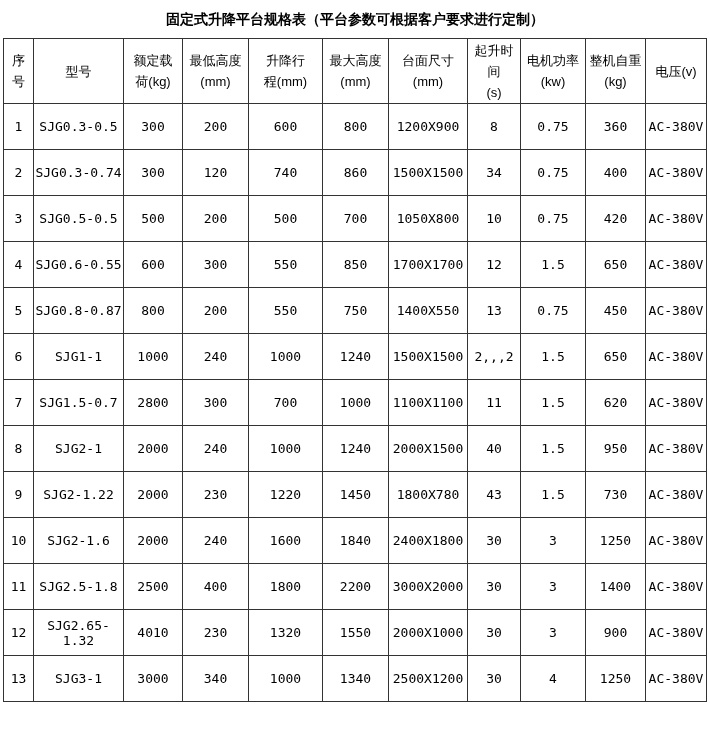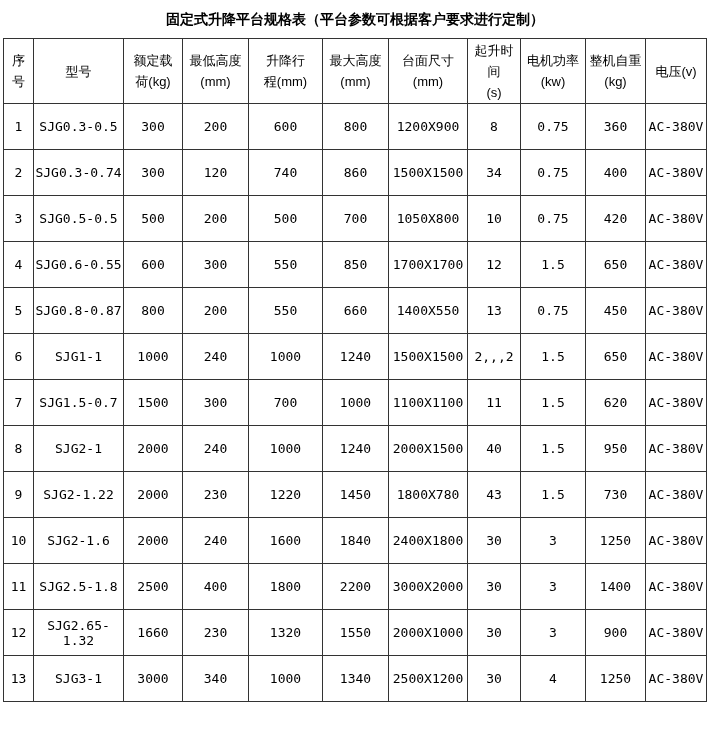--- a/index.html
+++ b/index.html
@@ -154,21 +154,21 @@
           <td>1.5</td>
           <td>650</td>
           <td>AC-380V</td>
         </tr>
         <tr>
           <td>5</td>
           <td>SJG0.8-0.87</td>
           <td>800</td>
           <td>200</td>
           <td>550</td>
-          <td>660</td>
+          <td>750</td>
           <td>1400X550</td>
           <td>13</td>
           <td>0.75</td>
           <td>450</td>
           <td>AC-380V</td>
         </tr>
         <tr>
           <td>6</td>
           <td>SJG1-1</td>
           <td>1000</td>
@@ -177,21 +177,21 @@
           <td>1240</td>
           <td>1500X1500</td>
           <td>2,,,2</td>
           <td>1.5</td>
           <td>650</td>
           <td>AC-380V</td>
         </tr>
         <tr>
           <td>7</td>
           <td>SJG1.5-0.7</td>
-          <td>1500</td>
+          <td>2800</td>
           <td>300</td>
           <td>700</td>
           <td>1000</td>
           <td>1100X1100</td>
           <td>11</td>
           <td>1.5</td>
           <td>620</td>
           <td>AC-380V</td>
         </tr>
         <tr>
@@ -242,21 +242,21 @@
           <td>2200</td>
           <td>3000X2000</td>
           <td>30</td>
           <td>3</td>
           <td>1400</td>
           <td>AC-380V</td>
         </tr>
         <tr>
           <td>12</td>
           <td>SJG2.65-1.32</td>
-          <td>1660</td>
+          <td>4010</td>
           <td>230</td>
           <td>1320</td>
           <td>1550</td>
           <td>2000X1000</td>
           <td>30</td>
           <td>3</td>
           <td>900</td>
           <td>AC-380V</td>
         </tr>
         <tr>

